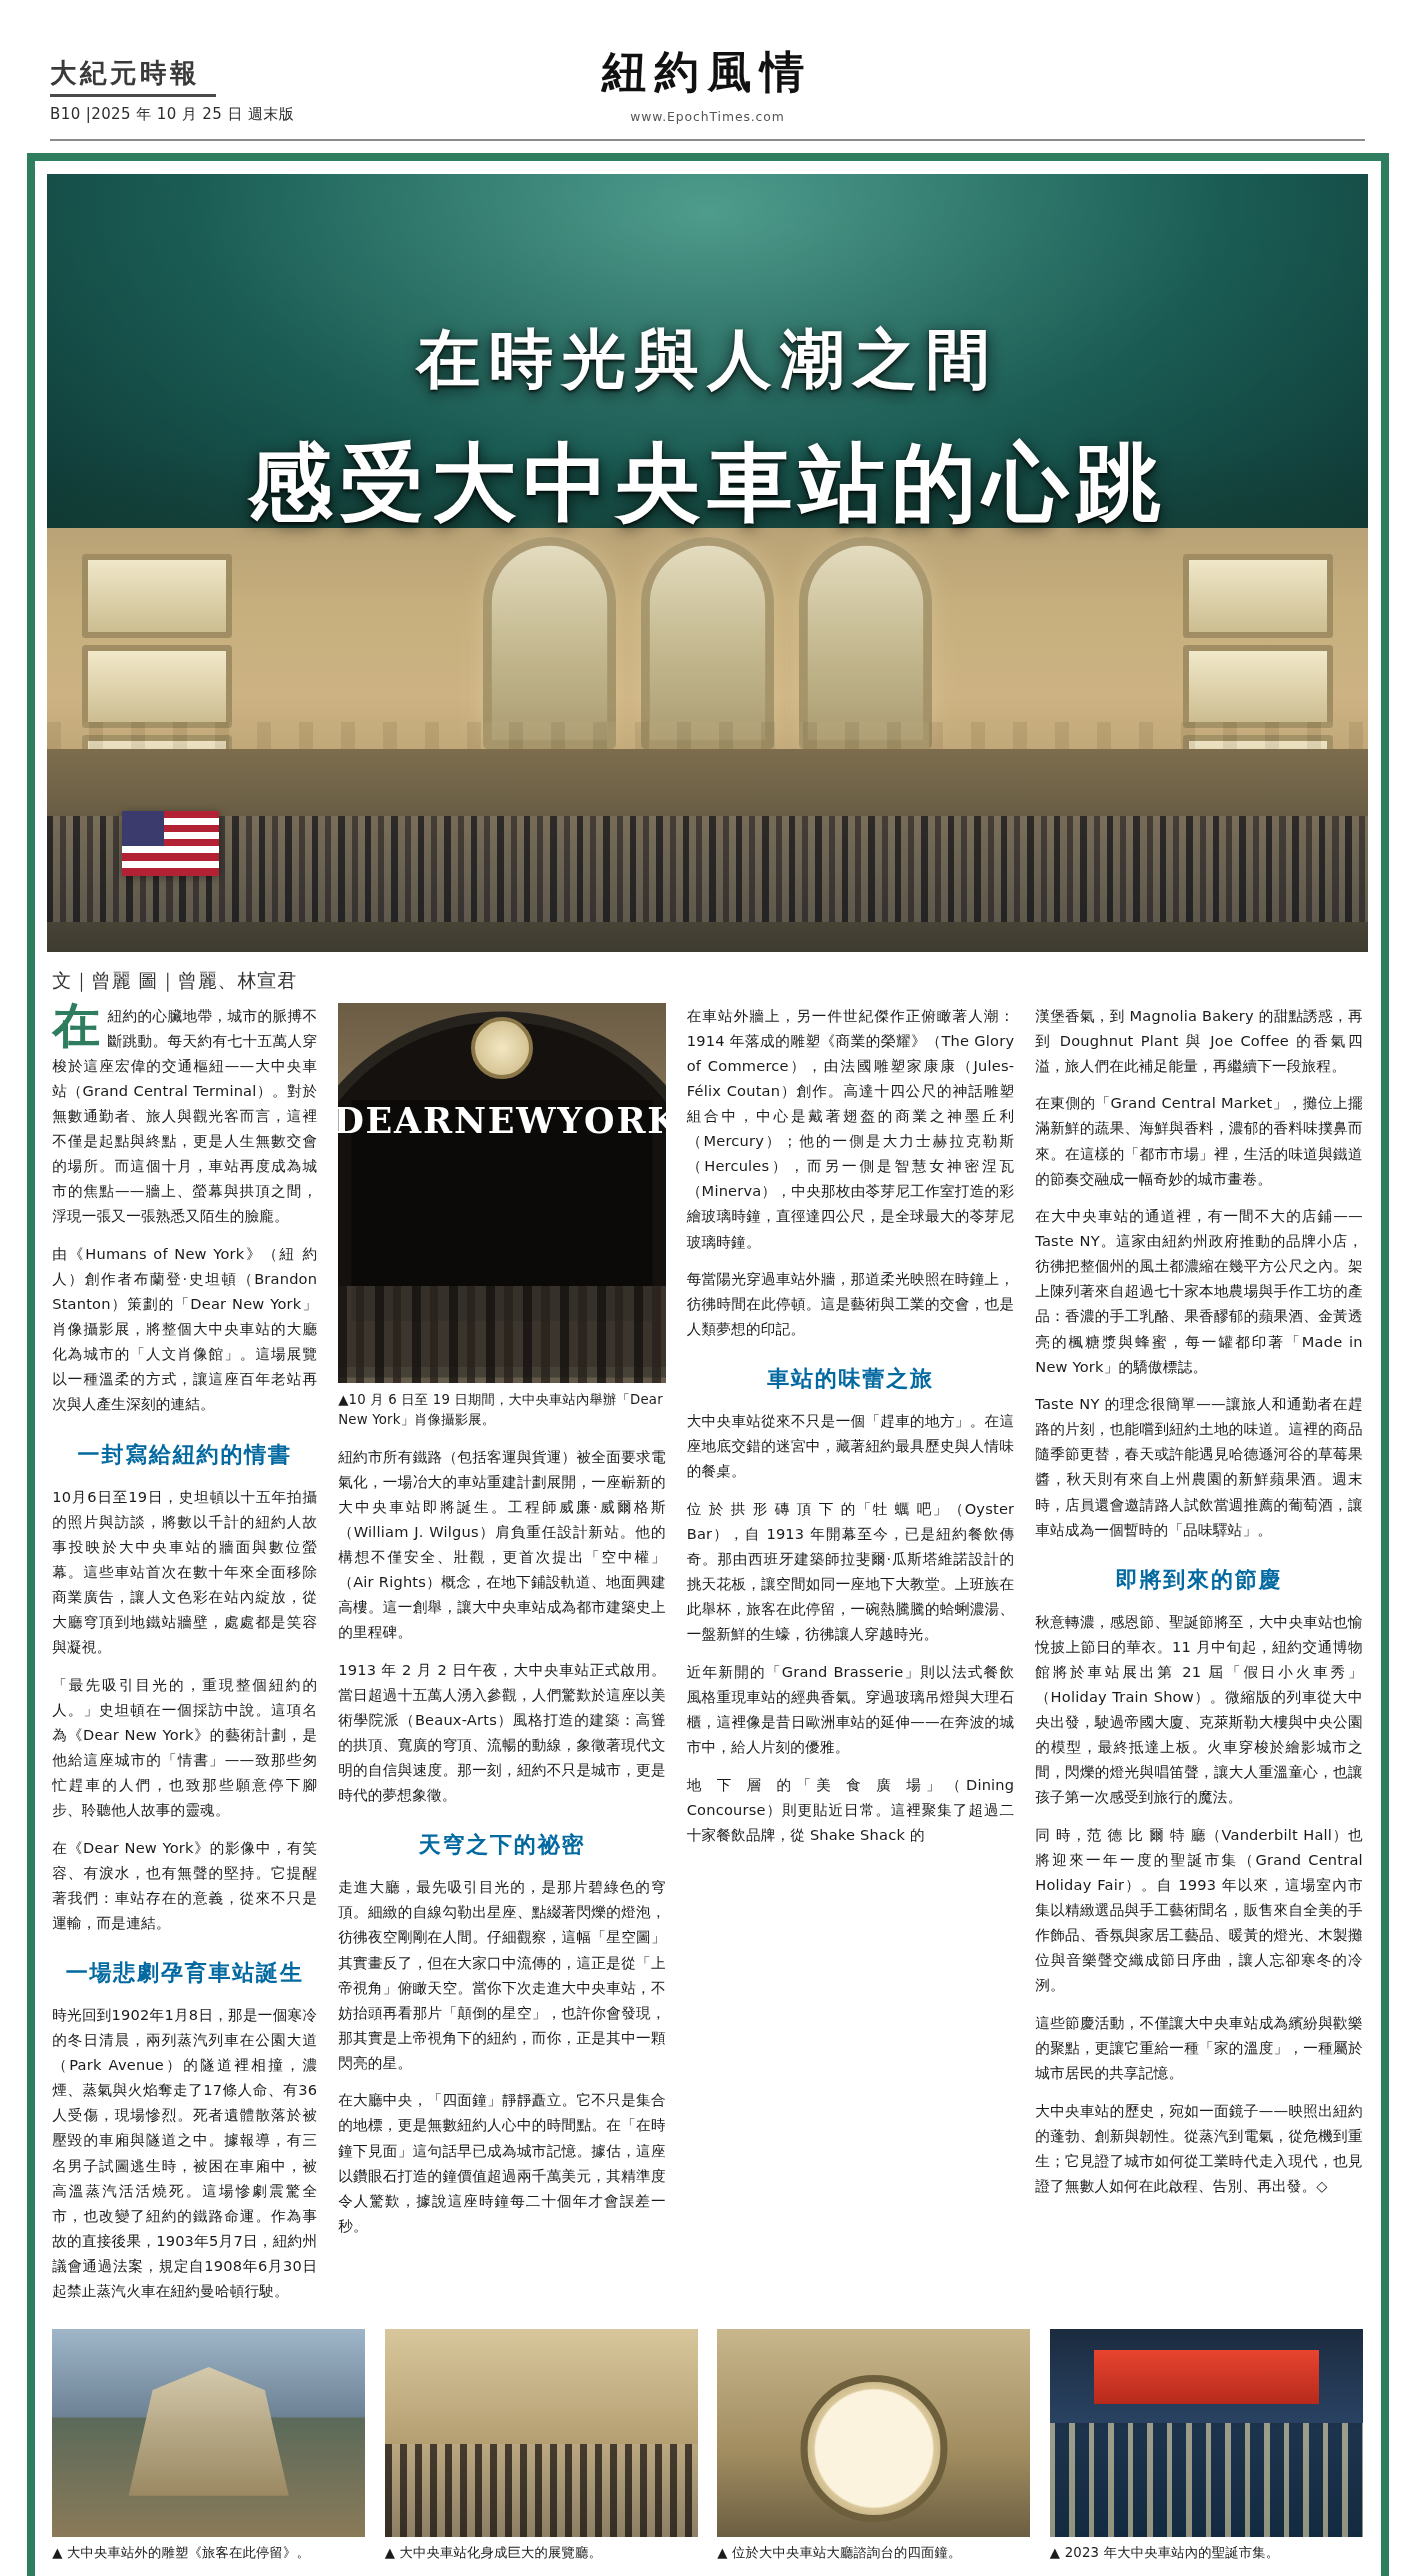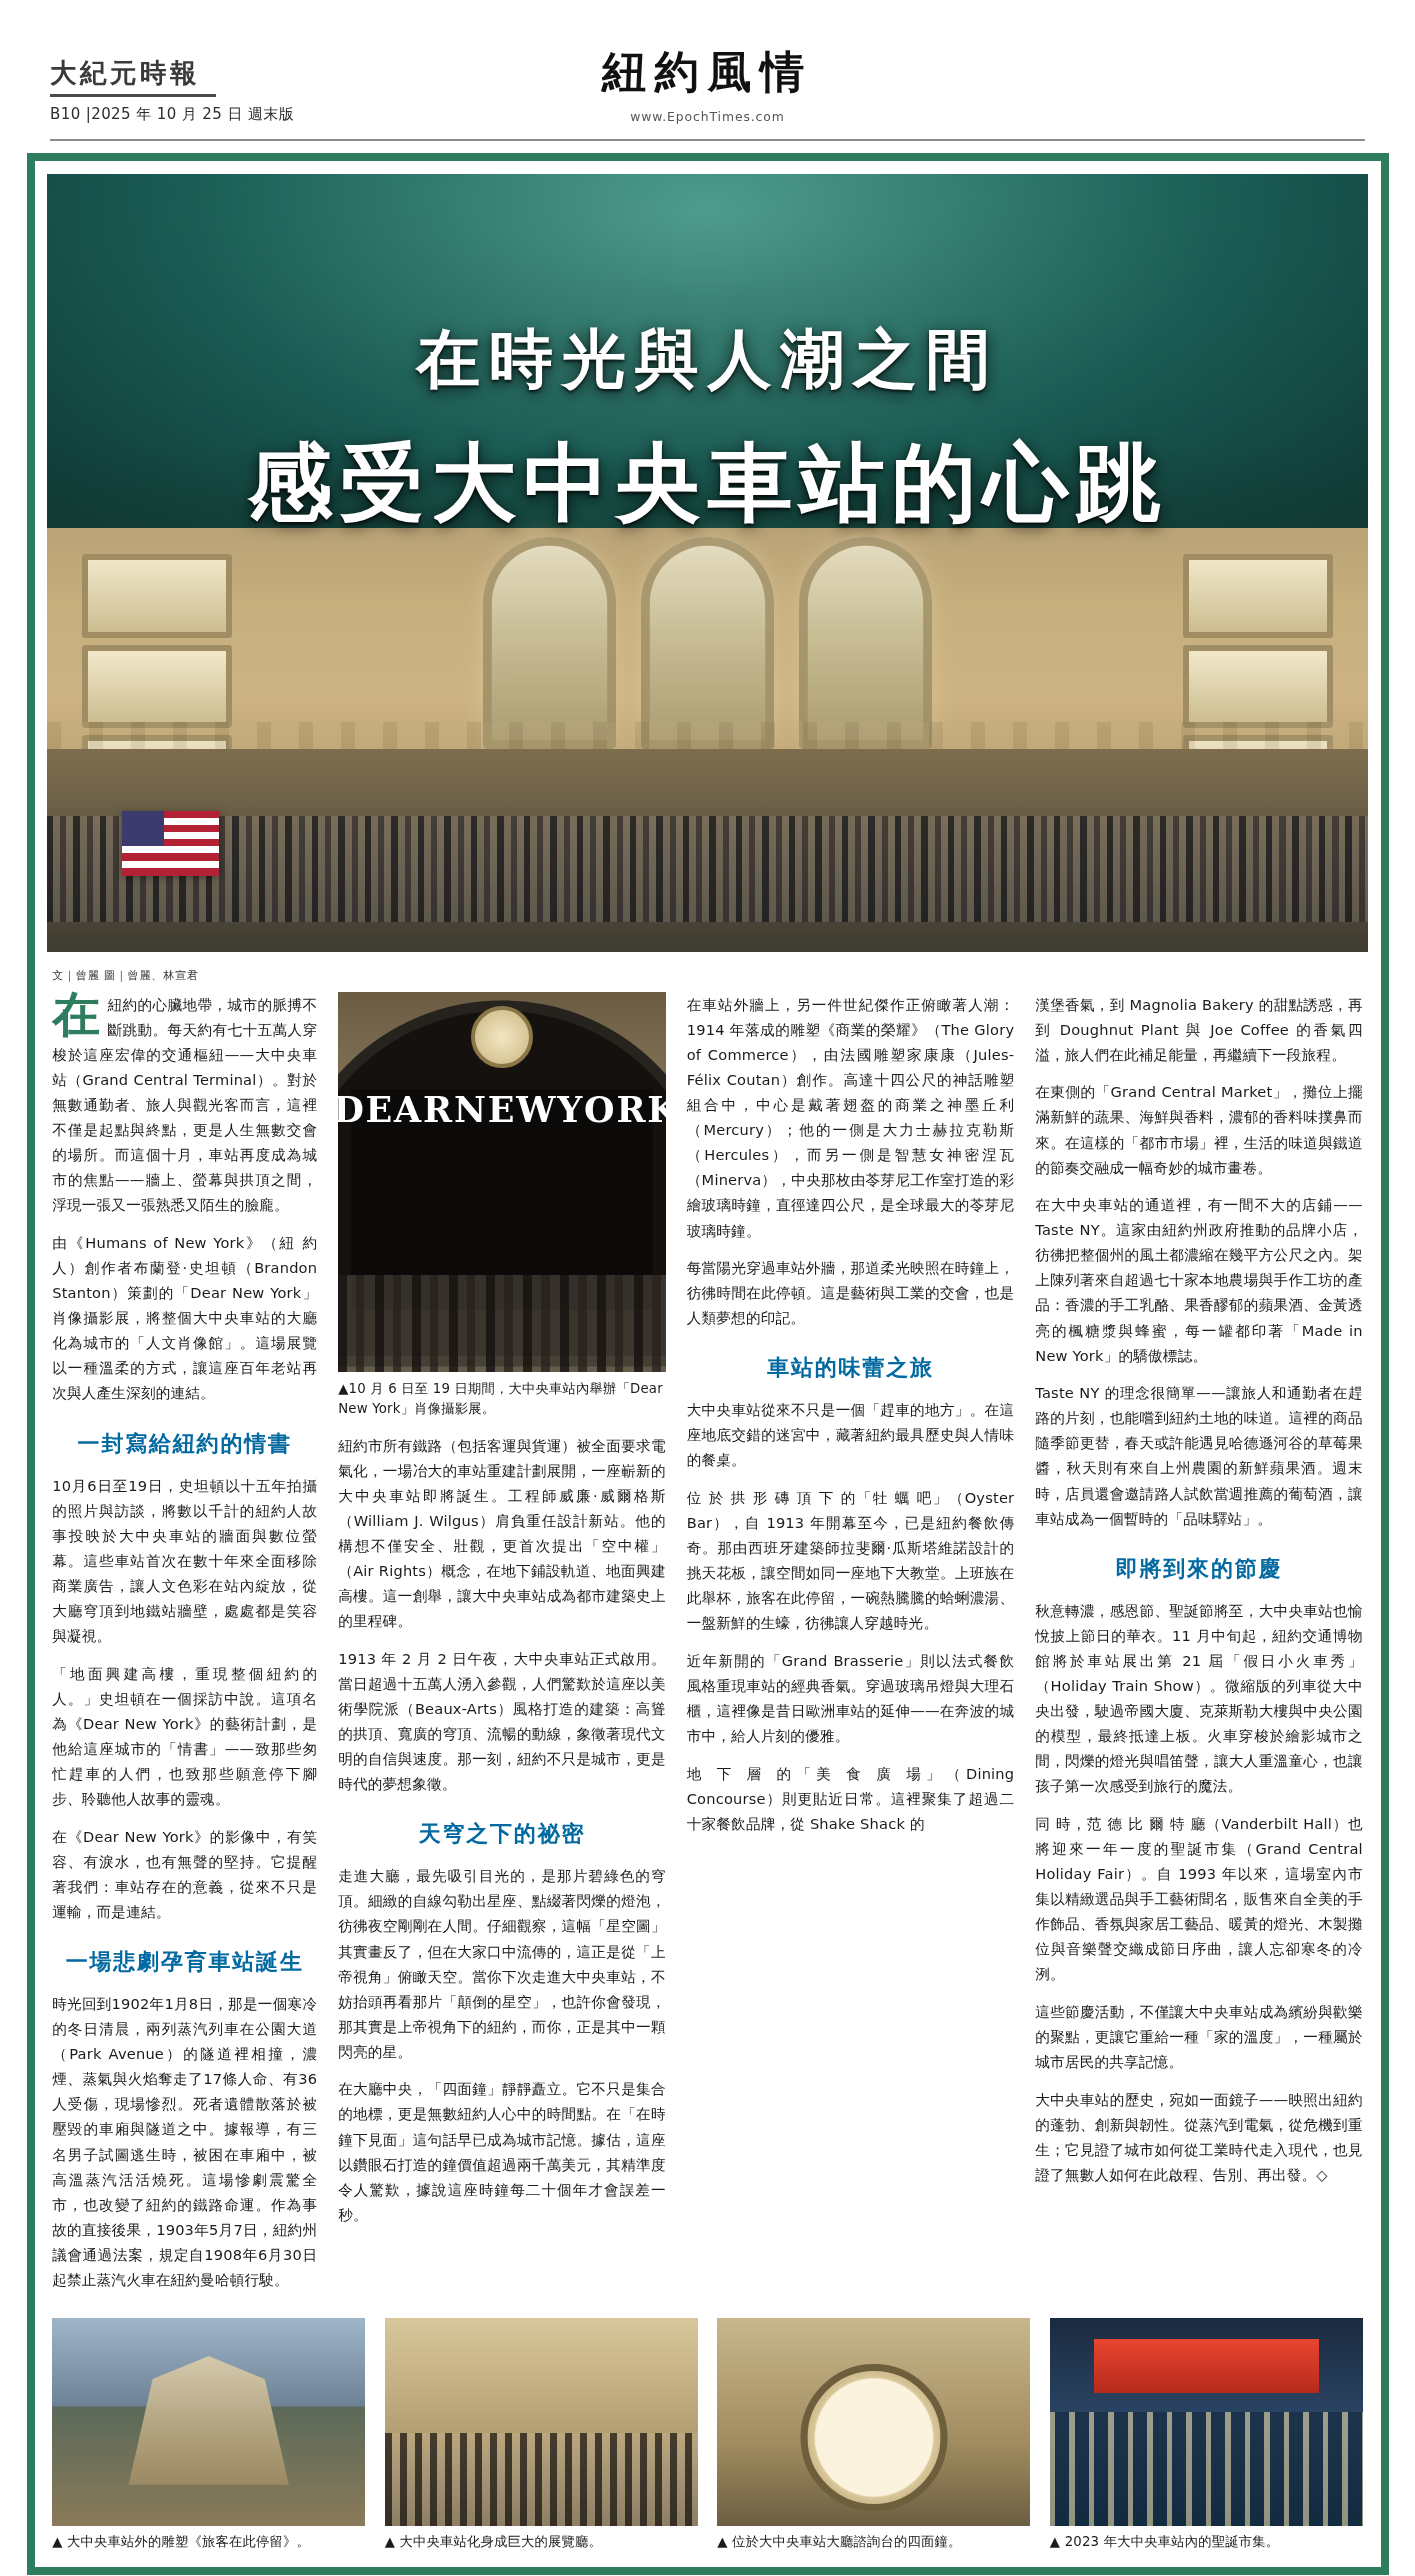--- a/index.html
+++ b/index.html
@@ -146,21 +146,21 @@
     text-align:center;
     font-family:"DejaVu Serif","Liberation Serif",serif;
     color:#fff;
     text-shadow:0 3.5px 16px rgba(0,0,0,.75), 0 1.8px 3.5px rgba(0,0,0,.8);
   }
   .hero-title .l1 { font-size:64px; font-weight:bold; letter-spacing:8.8px;margin-top:9px; }
   .hero-title .l2 { font-size:85px; font-weight:bold; letter-spacing:7px; margin-top:23px;}
 
   
   .byline {
-    font-size:11px; color:#333; padding:16px 5.3px 8.8px 5.3px;
+    font-size:19px; color:#333; padding:16px 5.3px 8.8px 5.3px;
     letter-spacing:0.9px;
   }
   .cols-wrap {
     display:grid;
     grid-template-columns:265px 1fr 1fr 1fr;
     gap:21px;
     padding:0 5.3px;
   }
   .col { }
   p.body {
@@ -336,21 +336,21 @@
 
       <div class="byline">文｜曾麗  圖｜曾麗、林宣君</div>
 
       <div class="cols-wrap">
 
         <div class="col">
           <p class="body dropcap-p"><span class="dropcap">在</span><span>紐約的心臟地帶，城市的脈搏不斷跳動。每天約有七十五萬人穿梭於這座宏偉的交通樞紐——大中央車站（Grand Central Terminal）。對於無數通勤者、旅人與觀光客而言，這裡不僅是起點與終點，更是人生無數交會的場所。而這個十月，車站再度成為城市的焦點——牆上、螢幕與拱頂之間，浮現一張又一張熟悉又陌生的臉龐。</span></p>
           <p class="body">由《Humans of New York》（紐 約 人）創作者布蘭登·史坦頓（Brandon Stanton）策劃的「Dear New York」肖像攝影展，將整個大中央車站的大廳化為城市的「人文肖像館」。這場展覽以一種溫柔的方式，讓這座百年老站再次與人產生深刻的連結。</p>
           <h3 class="sub">一封寫給紐約的情書</h3>
           <p class="body">10月6日至19日，史坦頓以十五年拍攝的照片與訪談，將數以千計的紐約人故事投映於大中央車站的牆面與數位螢幕。這些車站首次在數十年來全面移除商業廣告，讓人文色彩在站內綻放，從大廳穹頂到地鐵站牆壁，處處都是笑容與凝視。</p>
-          <p class="body">「地面興建高樓，重現整個紐約的人。」史坦頓在一個採訪中說。這項名為《Dear New York》的藝術計劃，是他給這座城市的「情書」——致那些匆忙趕車的人們，也致那些願意停下腳步、聆聽他人故事的靈魂。</p>
+          <p class="body">「最先吸引目光的，重現整個紐約的人。」史坦頓在一個採訪中說。這項名為《Dear New York》的藝術計劃，是他給這座城市的「情書」——致那些匆忙趕車的人們，也致那些願意停下腳步、聆聽他人故事的靈魂。</p>
           <p class="body">在《Dear New York》的影像中，有笑容、有淚水，也有無聲的堅持。它提醒著我們：車站存在的意義，從來不只是運輸，而是連結。</p>
           <h3 class="sub">一場悲劇孕育車站誕生</h3>
           <p class="body">時光回到1902年1月8日，那是一個寒冷的冬日清晨，兩列蒸汽列車在公園大道（Park Avenue）的隧道裡相撞，濃煙、蒸氣與火焰奪走了17條人命、有36人受傷，現場慘烈。死者遺體散落於被壓毀的車廂與隧道之中。據報導，有三名男子試圖逃生時，被困在車廂中，被高溫蒸汽活活燒死。這場慘劇震驚全市，也改變了紐約的鐵路命運。作為事故的直接後果，1903年5月7日，紐約州議會通過法案，規定自1908年6月30日起禁止蒸汽火車在紐約曼哈頓行駛。</p>
         </div>
 
         <div class="col">
           <div class="feature-photo">
             <div class="fp-hall"></div>
             <div class="fp-arch"></div>
             <div class="fp-clock"></div>

